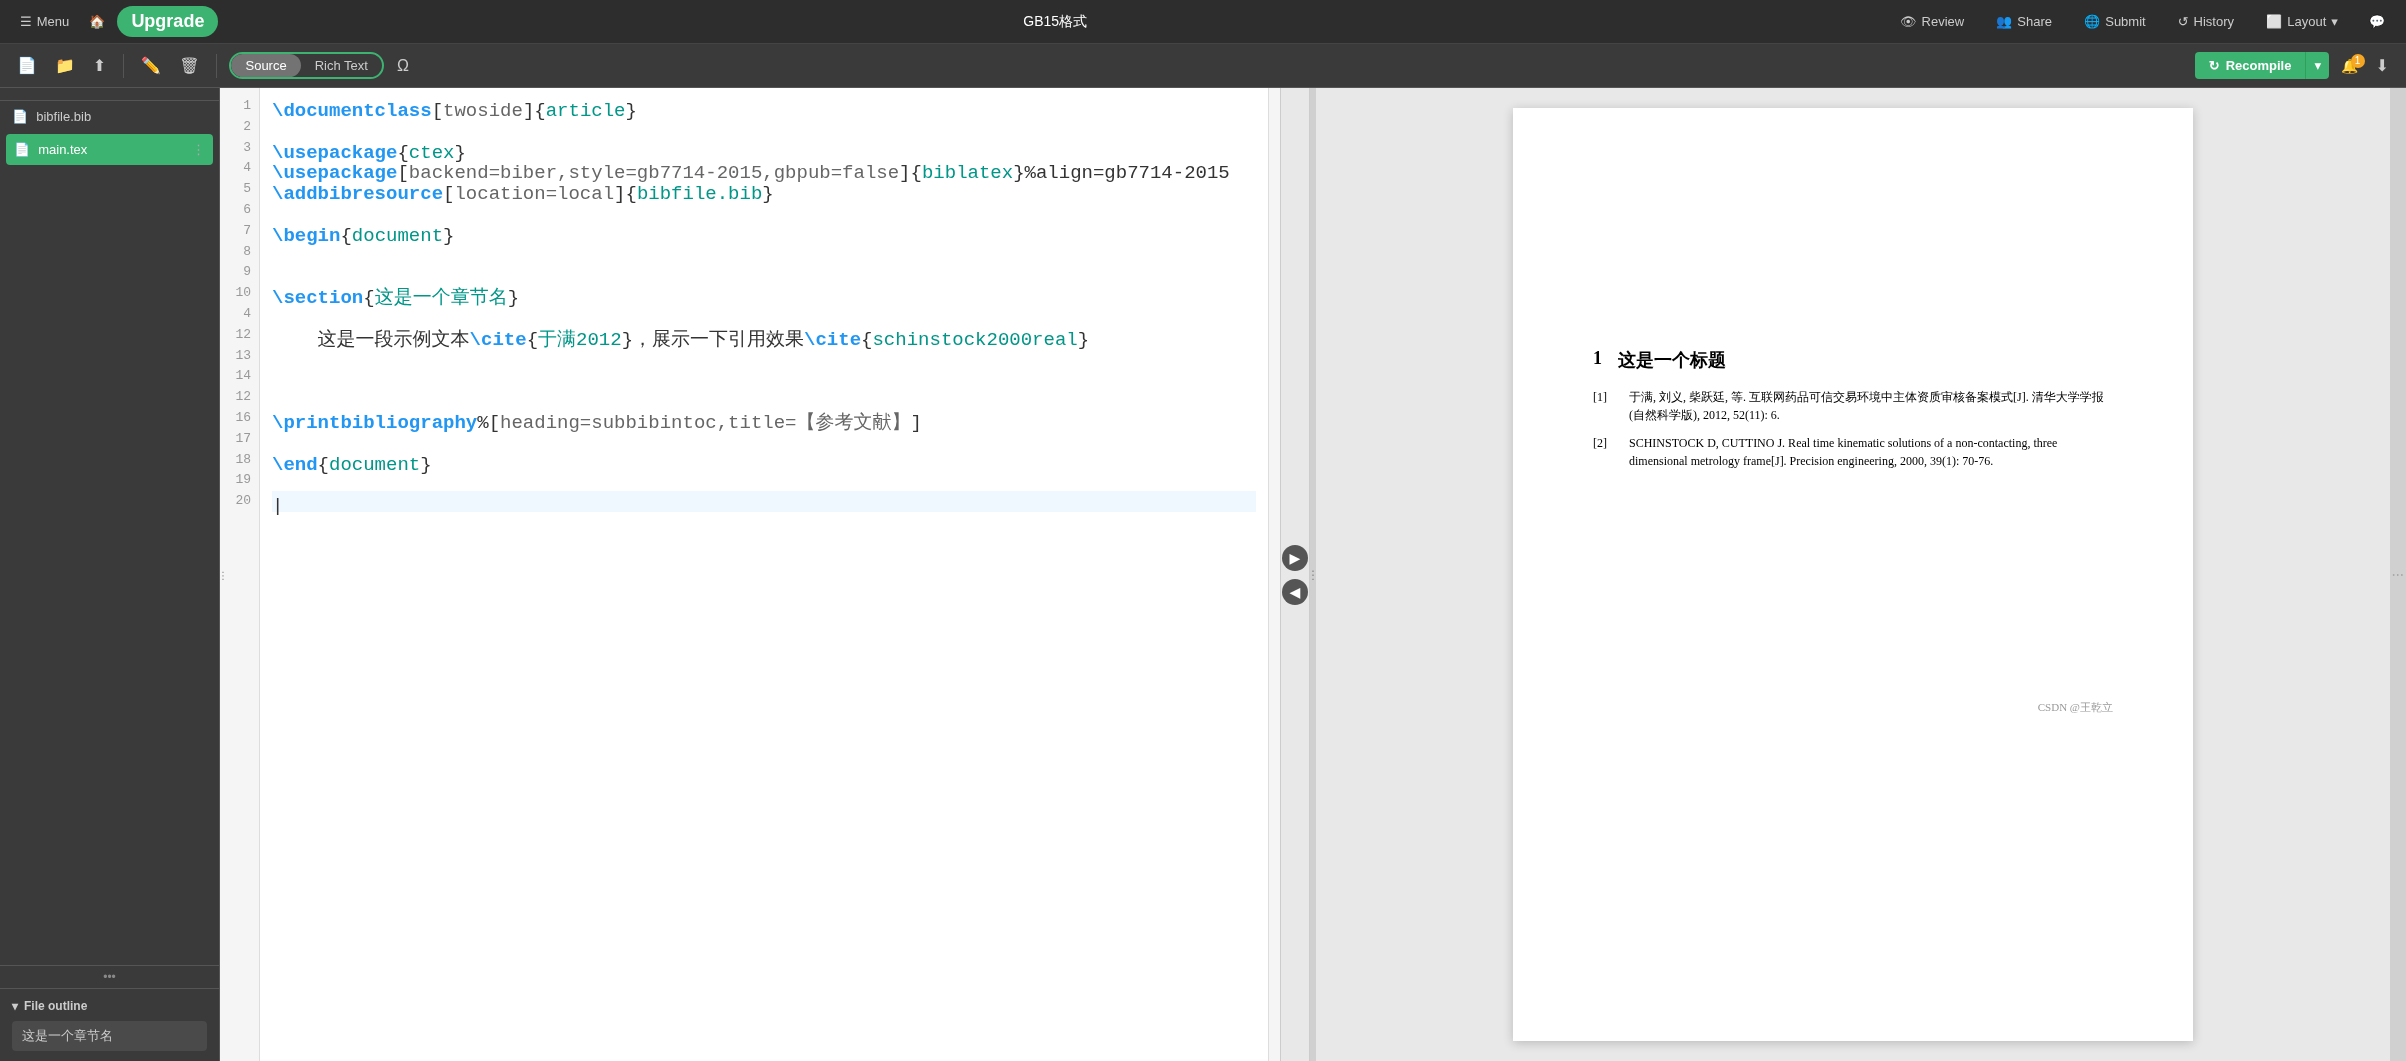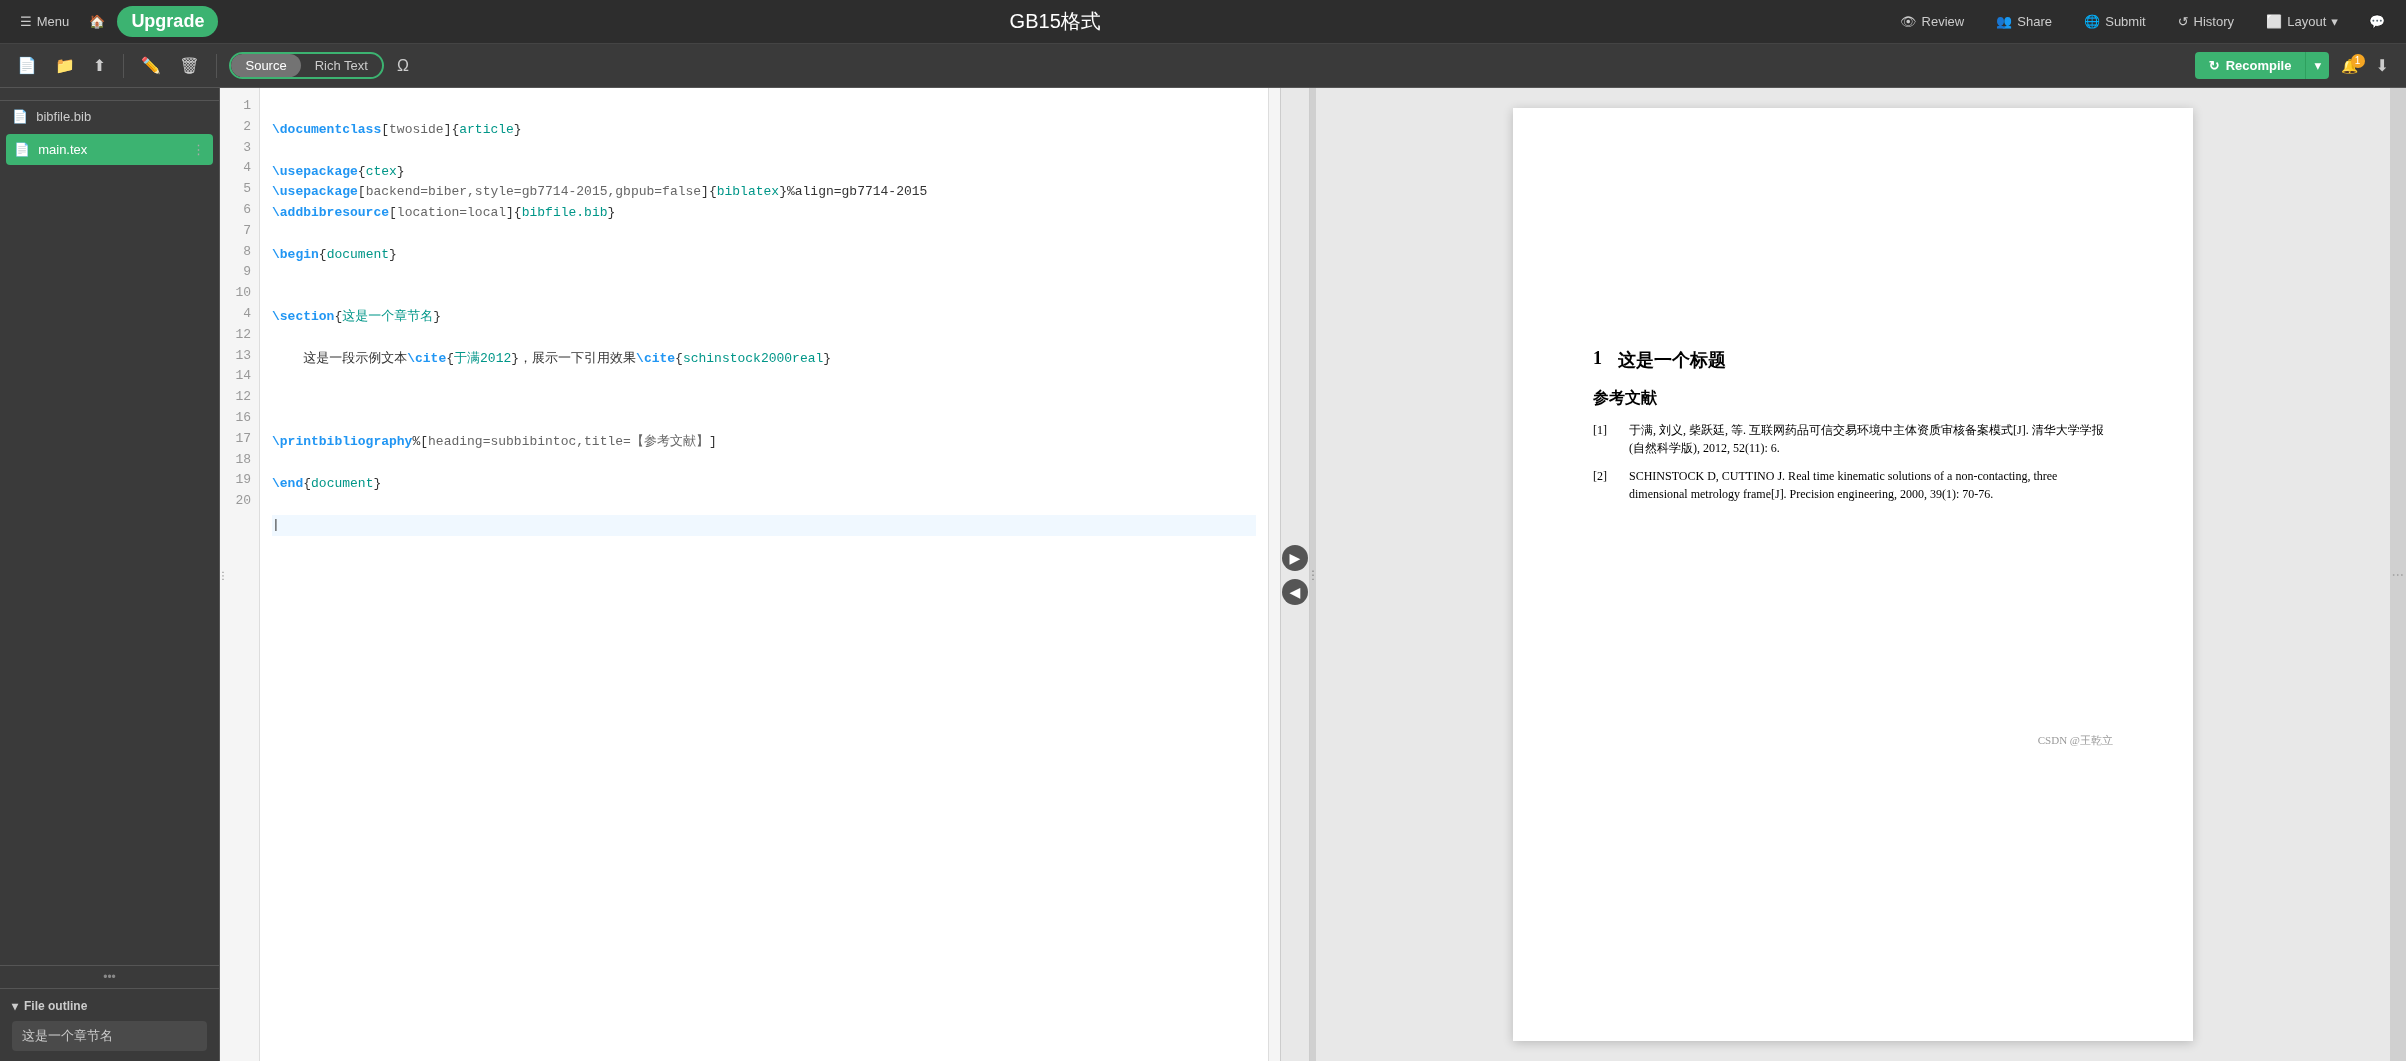--- a/index.html
+++ b/index.html
@@ -3,21 +3,21 @@
   <meta charset="utf-8">
   <style>
     * { margin: 0; padding: 0; box-sizing: border-box; }
     body { font-family: -apple-system, BlinkMacSystemFont, 'Segoe UI', sans-serif; background: #2d2d2d; color: #fff; height: 1061px; overflow: hidden; font-size: 14px; }
 
     
     .navbar {
       display: flex; align-items: center; background: #2d2d2d; height: 44px; padding: 0 12px; gap: 8px; border-bottom: 1px solid #444;
     }
     .navbar-left { display: flex; align-items: center; gap: 4px; }
-    .navbar-center { flex: 1; display: flex; justify-content: center; align-items: center; font-size: 20px; font-weight: 500; color: #fff; }
+    .navbar-center { flex: 1; display: flex; justify-content: center; align-items: center; font-size: 14px; font-weight: 500; color: #fff; }
     .navbar-right { display: flex; align-items: center; gap: 16px; }
     .nav-btn { display: flex; align-items: center; gap: 5px; color: #ccc; cursor: pointer; font-size: 13px; padding: 4px 8px; border-radius: 4px; background: none; border: none; }
     .upgrade-btn { background: #3cb371; color: #fff; border: none; border-radius: 16px; padding: 5px 14px; font-size: 18px; cursor: pointer; font-weight: 600; }
 
     
     .toolbar {
       display: flex; align-items: center; background: #3a3a3a; height: 44px; padding: 0 12px; gap: 8px; border-bottom: 1px solid #555;
     }
     .toolbar-left { display: flex; align-items: center; gap: 8px; }
     .toolbar-right { margin-left: auto; display: flex; align-items: center; gap: 6px; }
@@ -36,21 +36,21 @@
     
     .sidebar { width: 220px; background: #3a3a3a; border-right: 1px solid #555; display: flex; flex-direction: column; flex-shrink: 0; }
     .sidebar-file { display: flex; align-items: center; gap: 8px; padding: 8px 12px; color: #ccc; cursor: pointer; font-size: 13px; }
     .sidebar-file.active { background: #3cb371; color: #fff; border-radius: 4px; margin: 2px 6px; padding: 8px 8px; }
     .sidebar-more { margin-left: auto; cursor: pointer; color: #aaa; }
     .sidebar-icon-btn { background: none; border: none; color: #ccc; cursor: pointer; font-size: 16px; padding: 3px 5px; border-radius: 3px; }
     .file-outline-header { display: flex; align-items: center; gap: 6px; color: #ccc; font-size: 12px; font-weight: 600; margin-bottom: 8px; cursor: pointer; }
     .outline-item { background: #4a4a4a; border-radius: 4px; padding: 6px 10px; color: #ccc; font-size: 13px; cursor: pointer; }
     .line-numbers { background: #f5f5f5; border-right: 1px solid #ddd; padding: 8px 0; min-width: 40px; text-align: right; font-family: 'Courier New', monospace; font-size: 13px; color: #999; line-height: 1.6; user-select: none; }
     .line-number { padding: 0 8px 0 4px; height: 20.8px; display: block; }
-    .code-editor { flex: 1; background: #fff; padding: 8px 12px; font-family: 'Courier New', monospace; font-size: 13px; line-height: 1.6; overflow-y: auto; overflow-x: hidden; color: #333; white-space: pre-wrap; margin-top: 24px; }
+    .code-editor { flex: 1; background: #fff; padding: 8px 12px; font-family: 'Courier New', monospace; font-size: 19px; line-height: 1.6; overflow-y: auto; overflow-x: hidden; color: #333; white-space: pre-wrap; }
     .code-line { height: 20.8px; display: block; }
     .code-blue { color: #2196F3; font-weight: 600; }
     .code-teal { color: #009688; }
 
     
     .editor-scrollbar { width: 12px; background: #f5f5f5; border-left: 1px solid #ddd; }
 
     
     .arrow-btn-container { display: flex; flex-direction: column; align-items: center; justify-content: center; width: 30px; background: #e8e8e8; border-left: 1px solid #ccc; border-right: 1px solid #ccc; gap: 8px; }
     .arrow-btn { background: #555; border: none; color: #fff; border-radius: 50%; width: 26px; height: 26px; cursor: pointer; display: flex; align-items: center; justify-content: center; font-size: 14px; }
@@ -235,21 +235,20 @@
     </div>
 
     <div style="flex:1;display:flex;background:#d0d0d0;">
       <div class="pdf-preview">
         <div class="pdf-page">
           <div style="height:180px;"></div>
           <div class="pdf-section-title">
             <span>1</span>
             <span>这是一个标题</span>
           </div>
-          <div class="pdf-references-title">参考文献</div>
           <div class="pdf-ref-item">
             <span class="pdf-ref-num">[1]</span>
             <span class="pdf-ref-text">于满, 刘义, 柴跃廷, 等. 互联网药品可信交易环境中主体资质审核备案模式[J]. 清华大学学报 (自然科学版), 2012, 52(11): 6.</span>
           </div>
           <div class="pdf-ref-item">
             <span class="pdf-ref-num">[2]</span>
             <span class="pdf-ref-text">SCHINSTOCK D, CUTTINO J. Real time kinematic solutions of a non-contacting, three dimensional metrology frame[J]. Precision engineering, 2000, 39(1): 70-76.</span>
           </div>
           <div class="pdf-spacer"></div>
           <div class="pdf-watermark">CSDN @王乾立</div>

